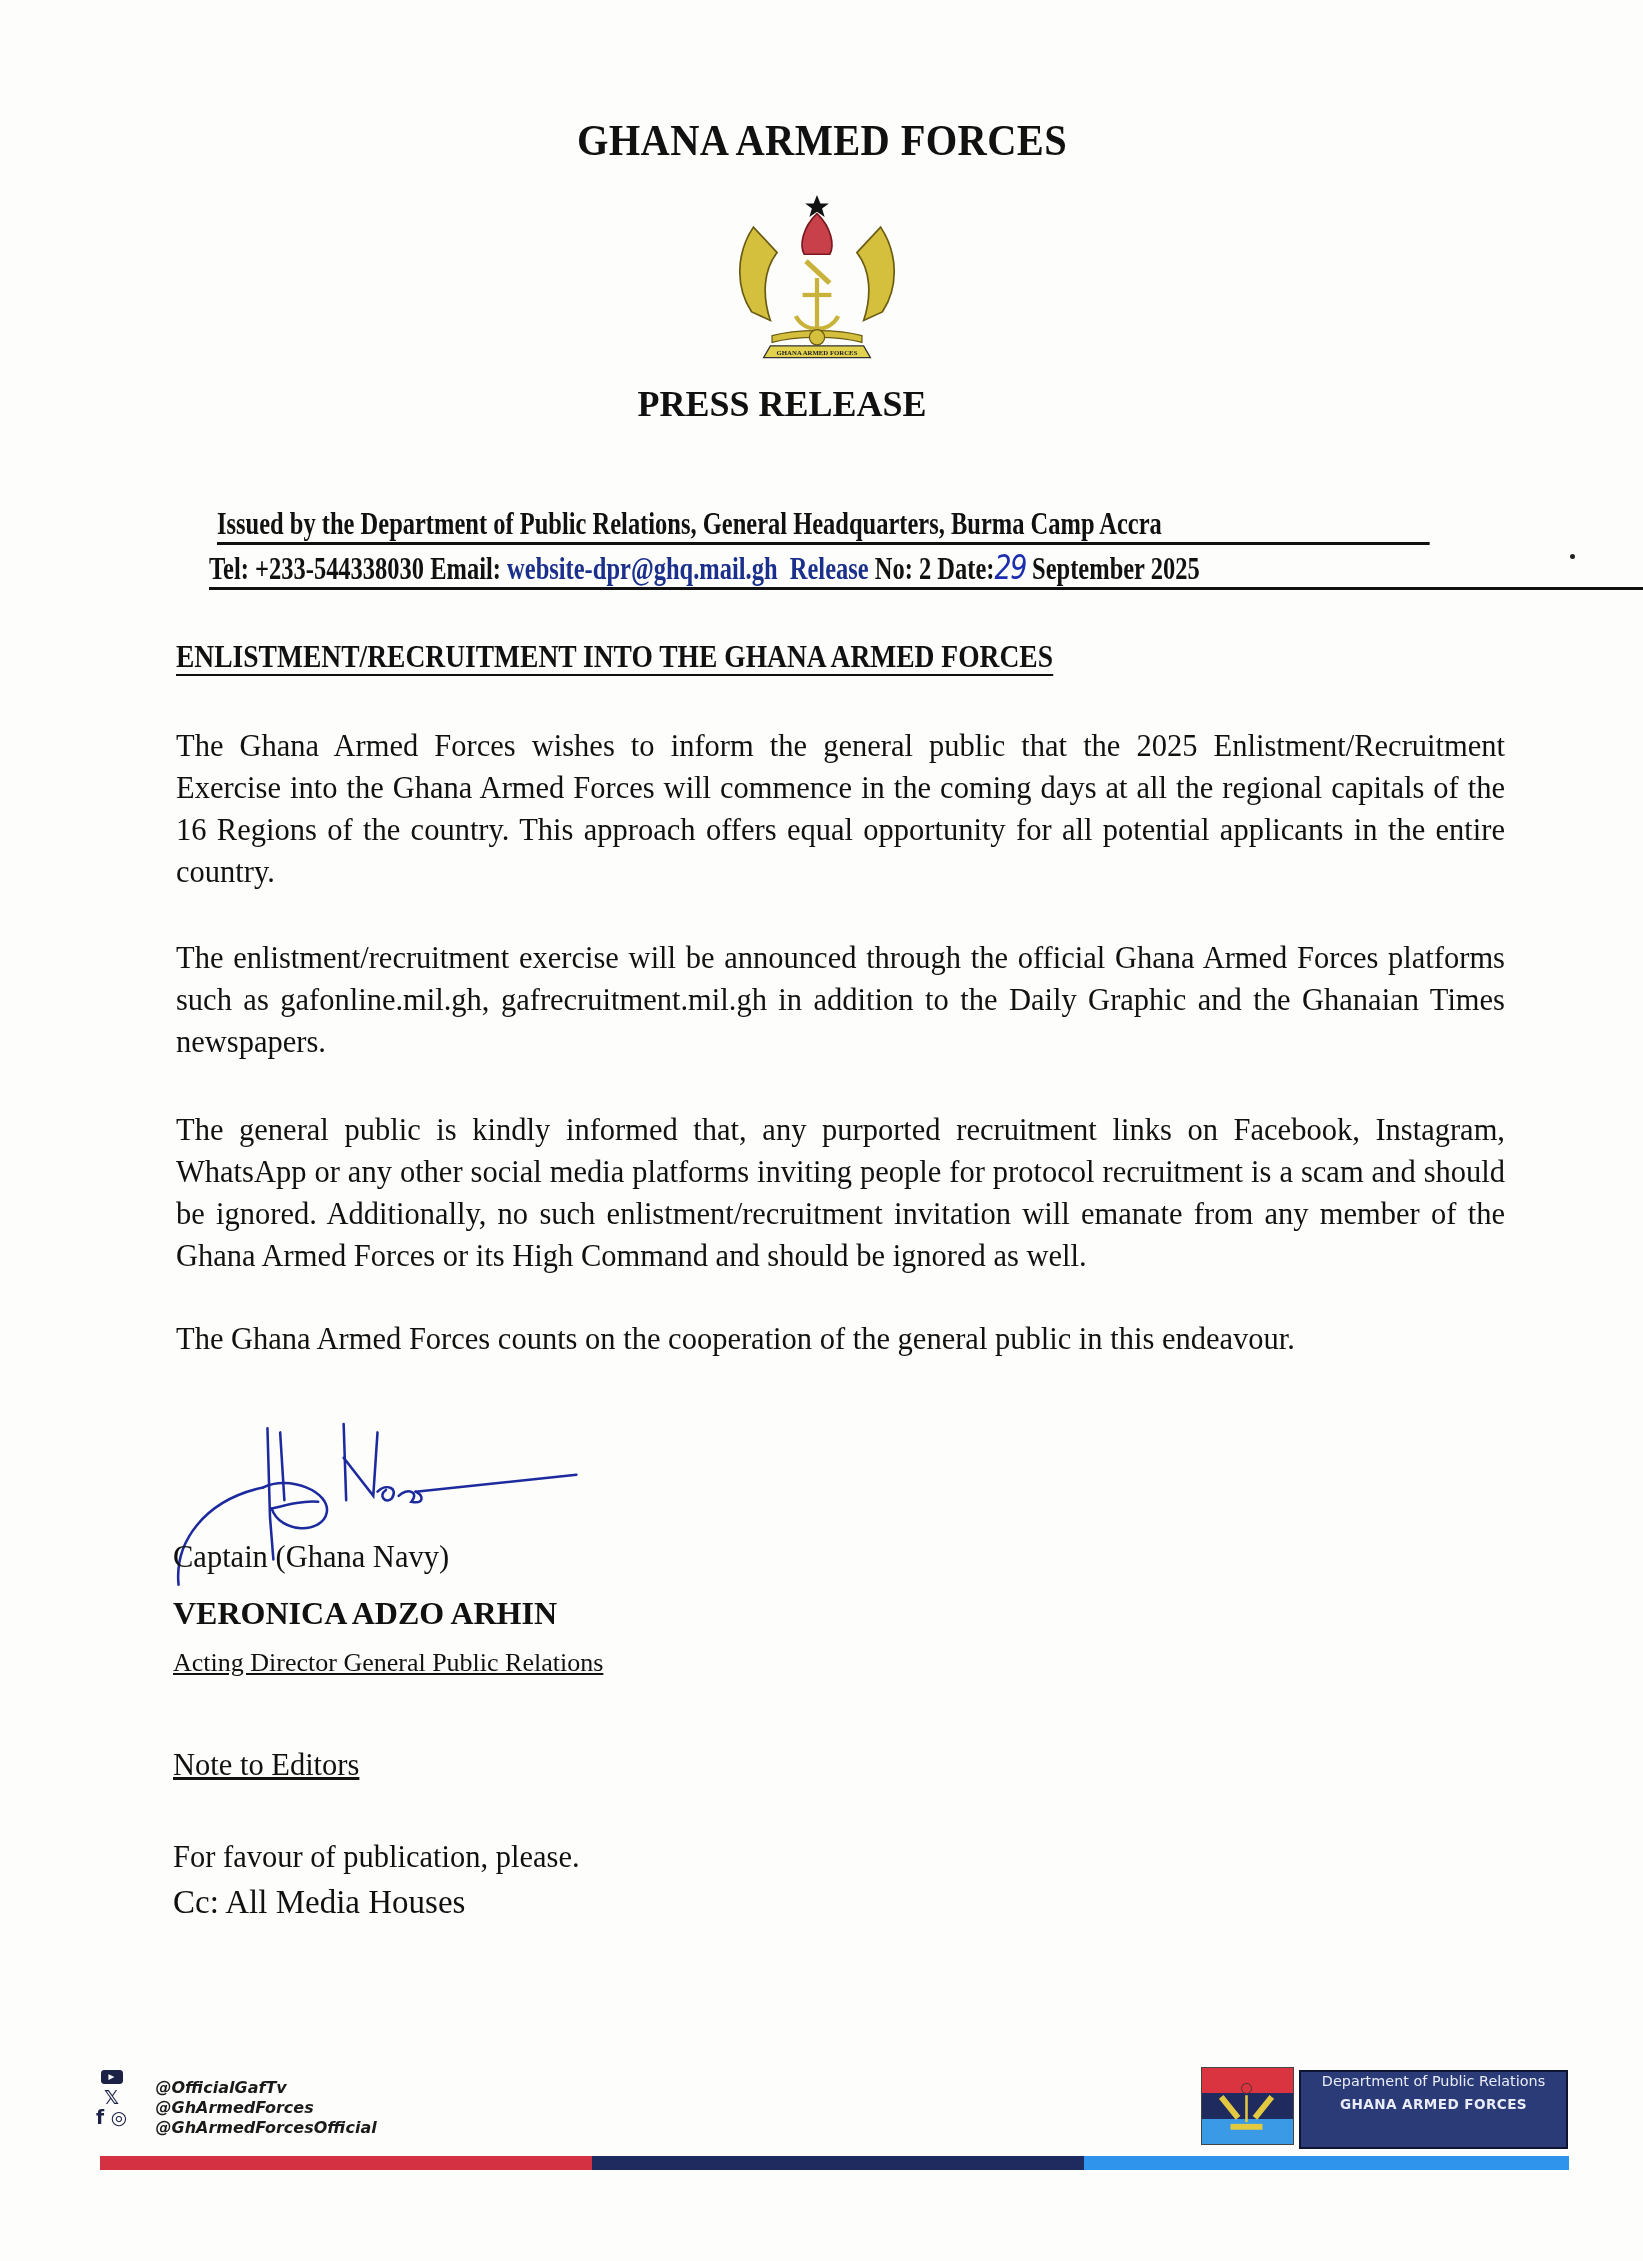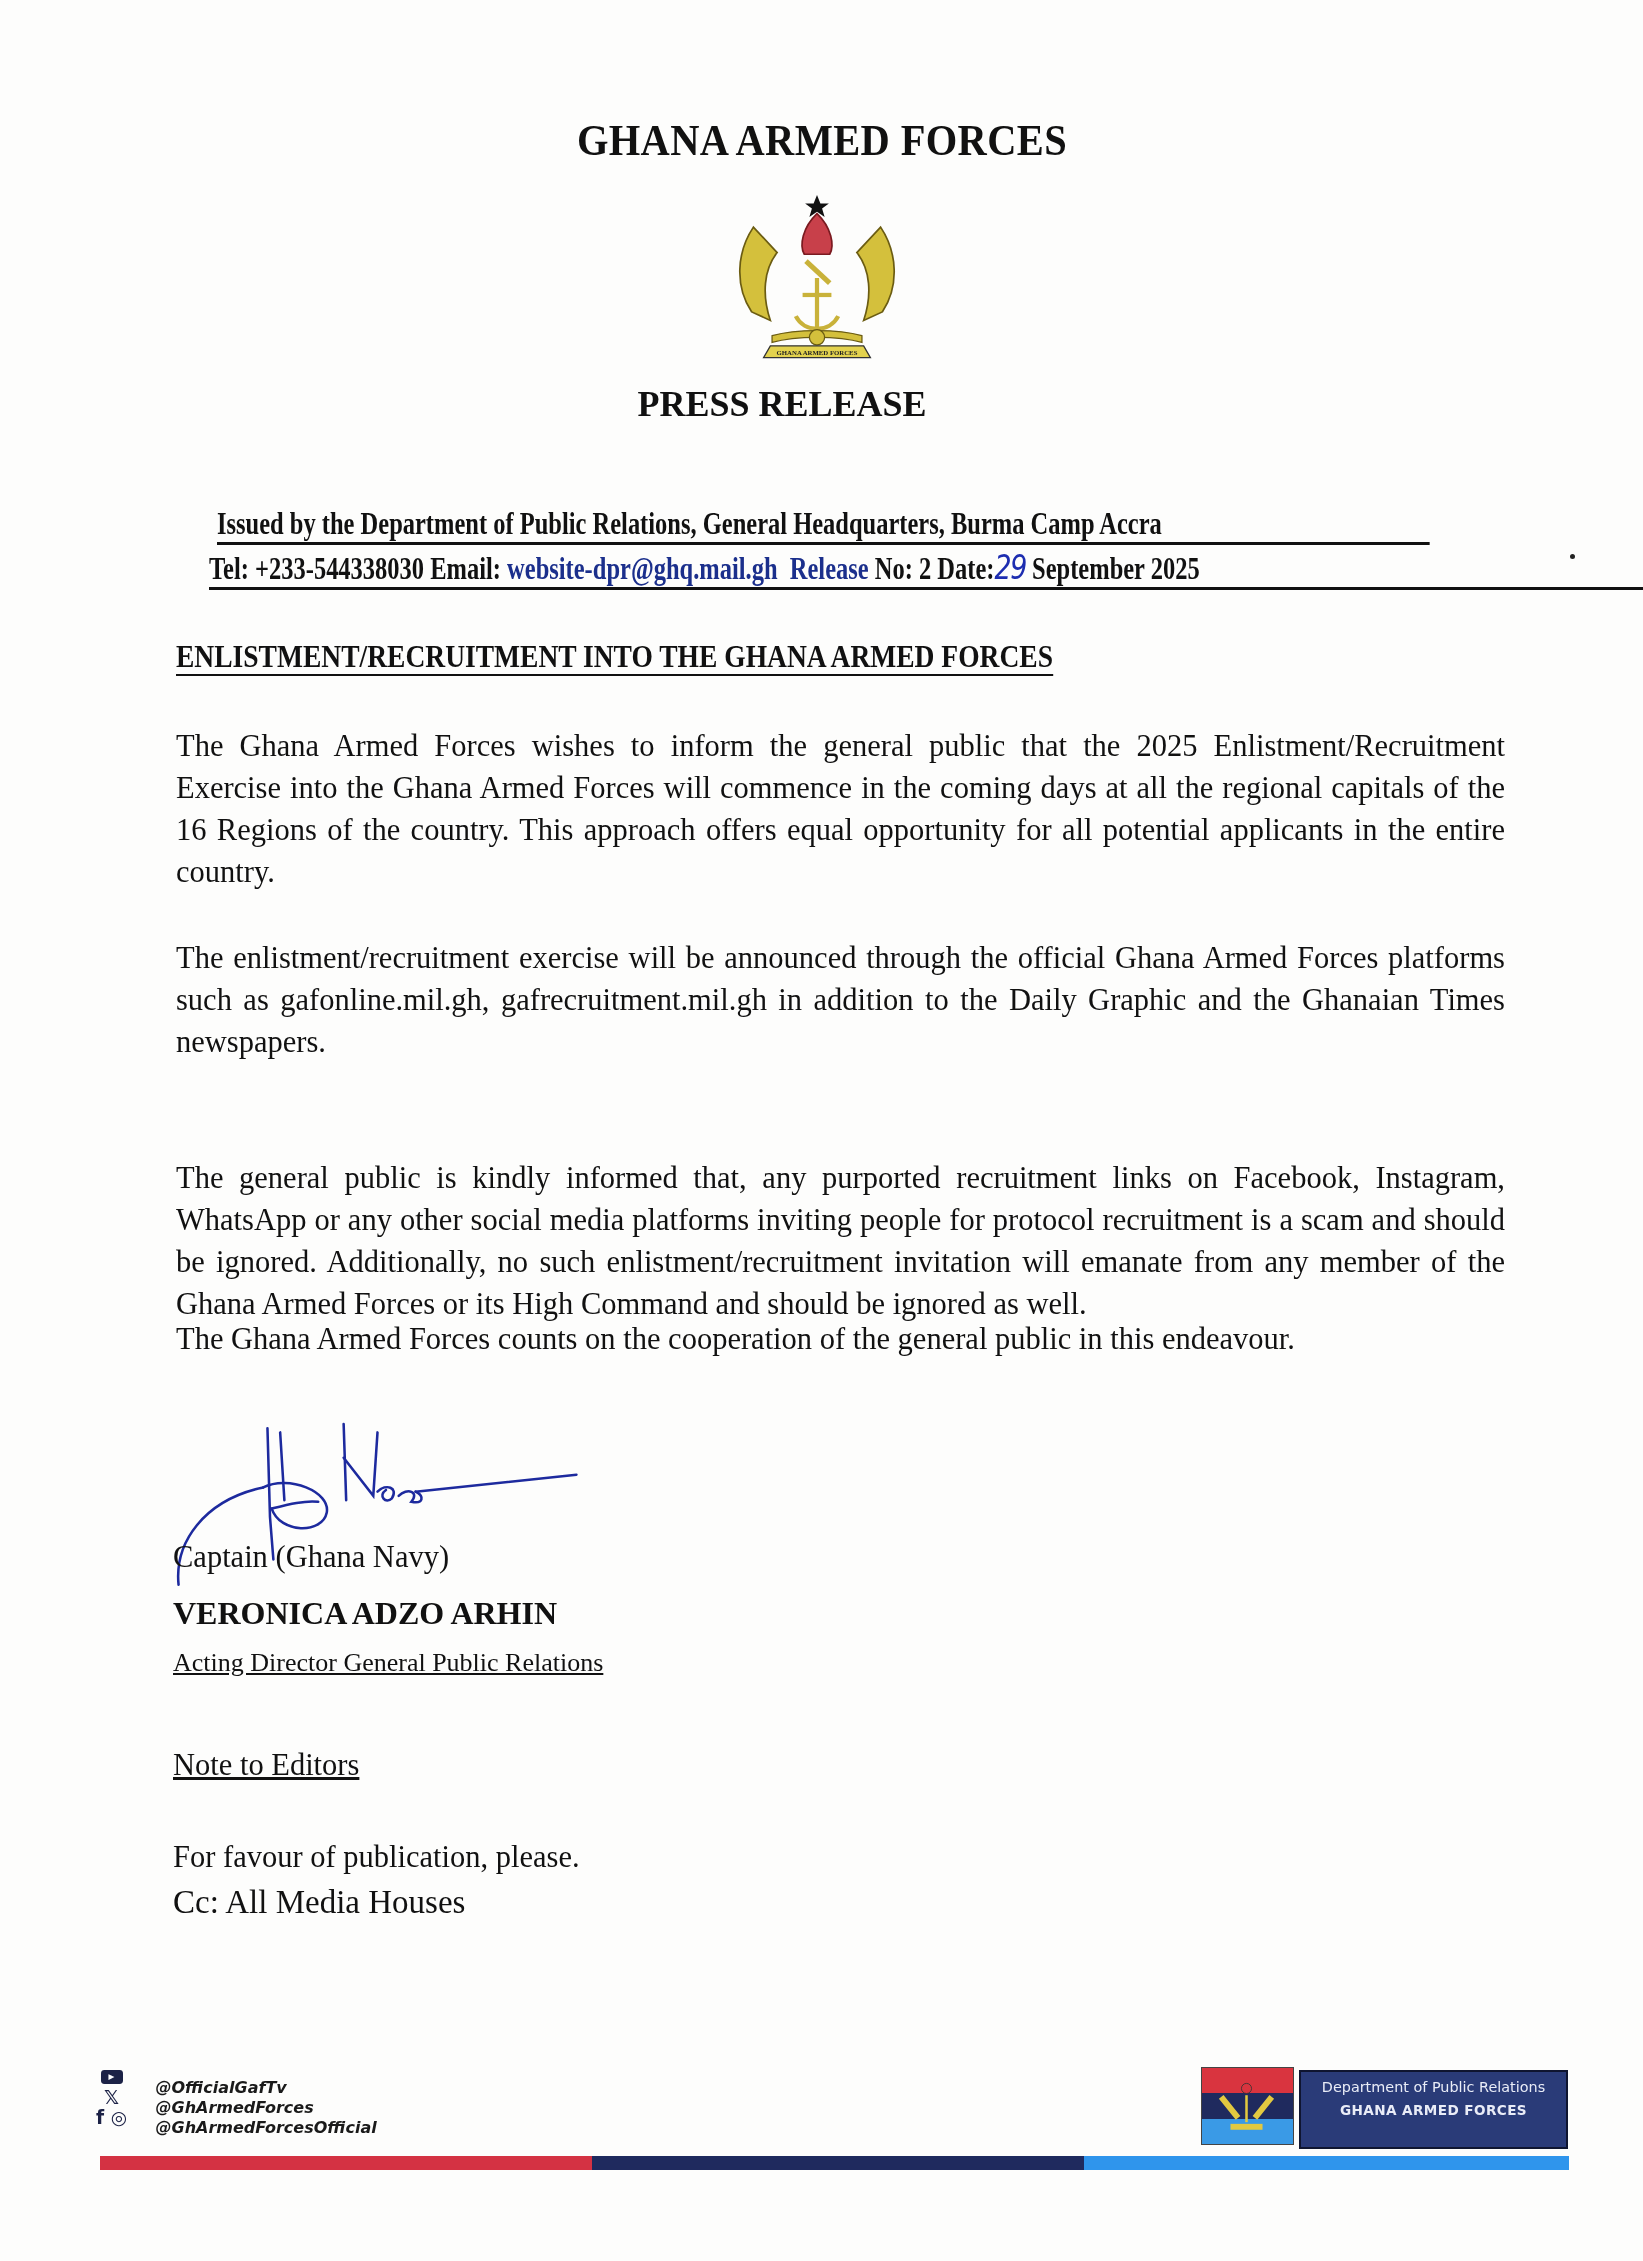--- a/index.html
+++ b/index.html
@@ -40,21 +40,21 @@
     left:176px; top:638px; font-size:32px; font-weight:bold;
     white-space:nowrap; transform-origin:left top; transform:scaleX(0.86);
     border-bottom:2.5px solid #111; line-height:36px;
   }
   .para {
     left:176px; width:1329px; font-size:30.5px; line-height:42px;
     text-align:justify; transform-origin:left top;
   }
   .p1 { top:725px; }
   .p2 { top:937px; }
-  .p3 { top:1109px;margin-top:48px; }
+  .p3 { top:1109px; }
   .p4 { top:1318px; }
   .signature { left:170px; top:1407px; width:415px; height:182px; }
   .sig-name { left:173px; top:1567px; font-size:32px; font-weight:bold;margin-top:28px; }
   .sig-rank { left:173px; top:1540px; font-size:30.5px; }
   .sig-title { left:173px; top:1648px; font-size:26px;text-decoration:underline; }
   .note { left:173px; top:1748px; font-size:30.5px; text-decoration:underline; }
   .fav { left:173px; top:1840px; font-size:30.5px; }
   .cc { left:173px; top:1884px; font-size:33px; }
   .social {
     left:98px; top:2067px; font-family:"DejaVu Sans", sans-serif;
@@ -68,21 +68,21 @@
     border:0.8px solid #444;
   }
   .flag .r { height:25.4px; background:#d9343f; }
   .flag .b { height:25.4px; background:#1f2a5e; }
   .flag .l { height:25.4px; background:#3a9ae6; }
   .dpr-box {
     left:1299px; top:2070px; width:265px; height:75px; background:#2a3b78;
     border:2.5px solid #0f1530; color:#e9ecf7; text-align:center;
     font-family:"DejaVu Sans", sans-serif;
   }
-  .dpr-box .l1 { font-size:14.4px; margin-top:7px; }
+  .dpr-box .l1 { font-size:14.4px; margin-top:1px; }
   .dpr-box .l2 { font-size:13.6px; font-weight:bold; margin-top:6.8px; letter-spacing:0.4px; }
   .band { top:2156px; height:14.4px; }
   .band.red { left:100px; width:492px; background:#d43243; }
   .band.navy { left:592px; width:492px; background:#1f2a5e; }
   .band.sky { left:1084px; width:485px; background:#2f95ec; }
   .speck { width:5.1px; height:5.1px; border-radius:50%; background:#222; }
 </style>
 </head>
 <body>
 

